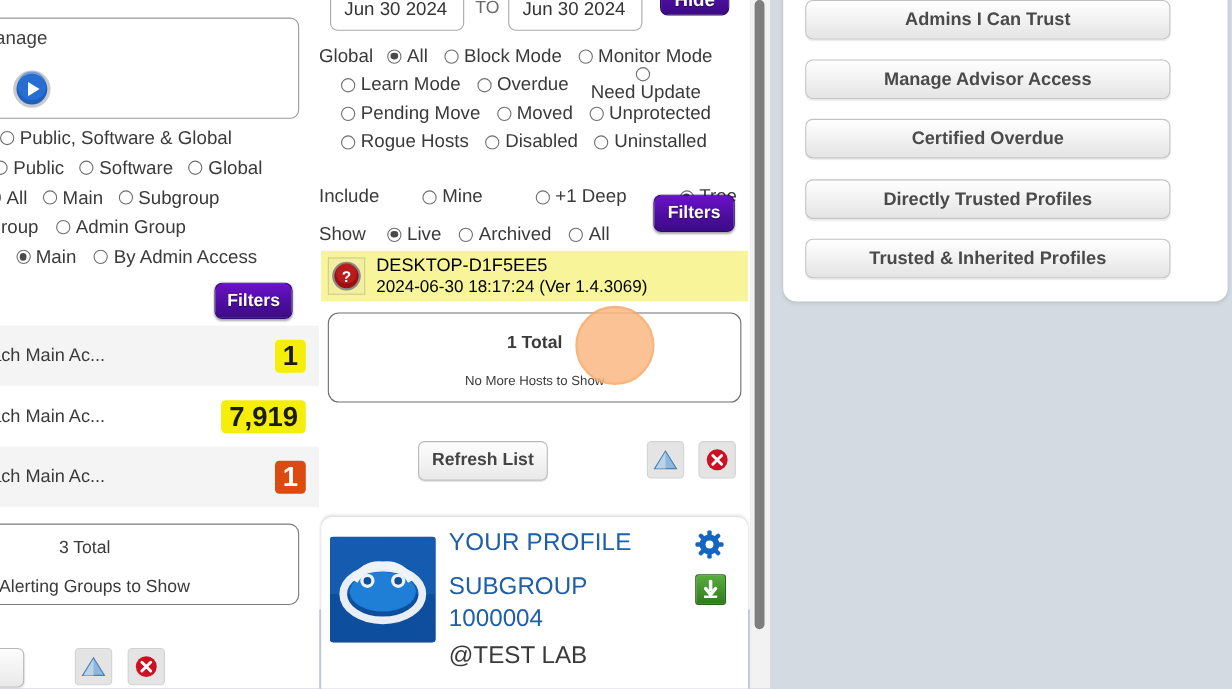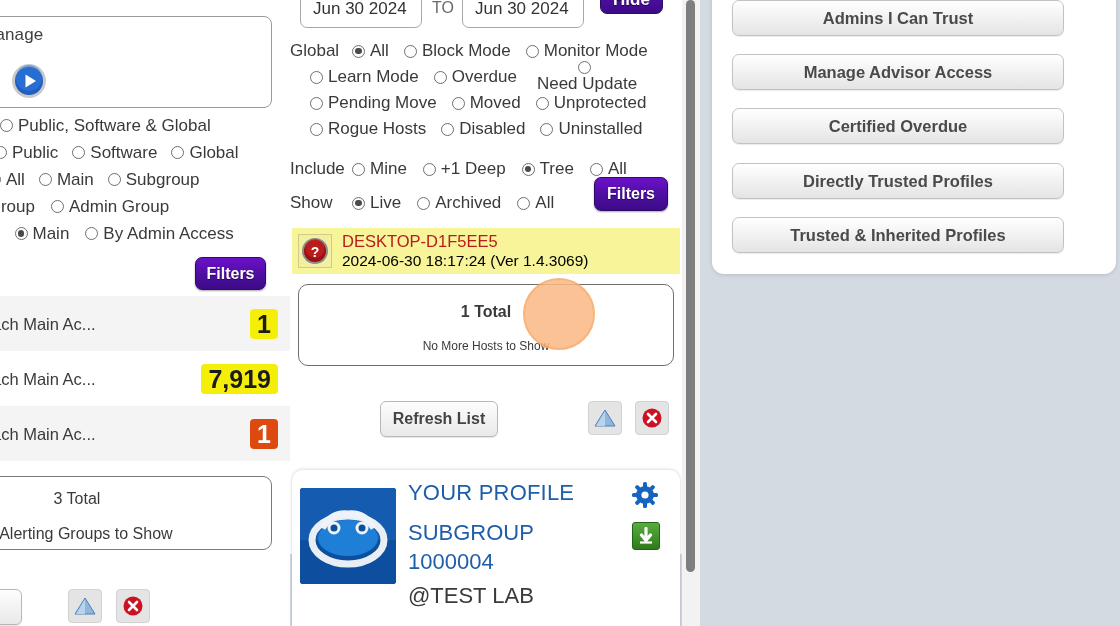--- a/index.html
+++ b/index.html
@@ -138,21 +138,21 @@
     position:absolute; left: 2px; top: 228px; width: 388px; height: 46px;
     background:#f7f49a;
     display:flex; align-items:center;
   }
   .host-icon {
     width: 34px; height: 34px; margin-left: 6px; flex:none;
     background:#f2efa0; border:1px solid #cfcc87;
     display:flex; align-items:center; justify-content:center;
   }
   .host-text { margin-left: 10px; line-height: 1.22; }
-  .host-name { font-size: 16.5px; color:#b91c1c; }
+  .host-name { font-size: 16.5px; color:#000000; }
   .host-meta { font-size: 15.5px; color:#000000; }
 
   .hosts-total-box {
     position:absolute; left: 8px; top: 284px; width: 376px; height: 82px;
     border:1px solid #6f6f6f; border-radius:10px; background:#fff;
   }
   .hosts-total-top { text-align:center; margin-top: 18px; font-size:16px; color:#3a3a3a;font-weight:bold; }
   .hosts-total-bot { text-align:center; margin-top: 18px; font-size:12px; color:#3a3a3a; }
 
   #center-refresh { left: 90px; top: 401px; width: 118px; }
@@ -402,21 +402,21 @@
           <span class="opt" style="margin-left:15px;">
             <i class="radio"></i>
               <span class="t">Disabled</span>
           </span>
           <span class="opt" style="margin-left:15px;">
             <i class="radio"></i>
               <span class="t">Uninstalled</span>
           </span>
         </div>
 
-        <div class="srow" style="margin-top:14px;">
+        <div class="srow" style="margin-top:24px;gap:32px;">
           <span class="lead">Include</span>
           <span class="opt">
             <i class="radio"></i>
               <span class="t">Mine</span>
           </span>
           <span class="opt" style="margin-left:16px;">
             <i class="radio"></i>
               <span class="t">+1 Deep</span>
           </span>
           <span class="opt" style="margin-left:16px;">

